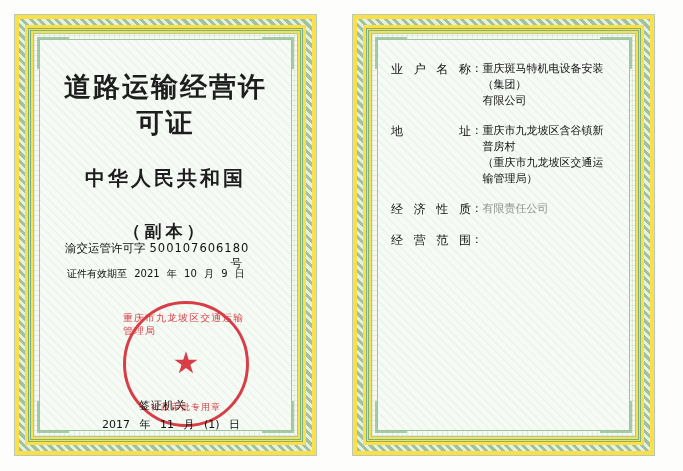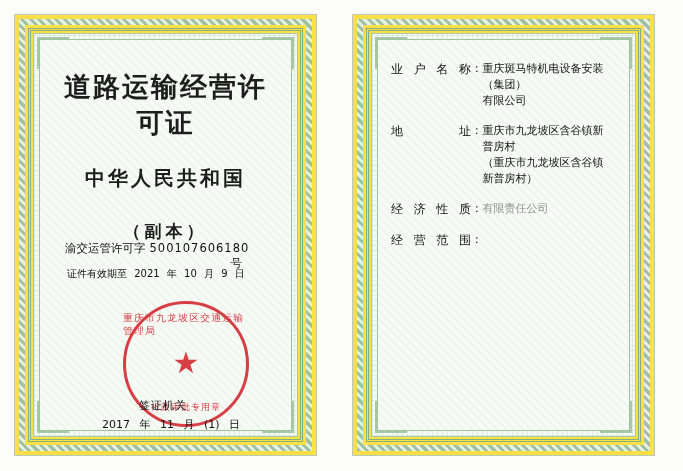--- a/index.html
+++ b/index.html
@@ -240,21 +240,21 @@
           <span class="l2">重庆斑马特机电设备安装（集团）</span>
           <span class="l2">有限公司</span>
         </div>
       </div>
 
       <div class="field">
         <div class="k">地址</div>
         <div class="sep">：</div>
         <div class="v">
           <span class="l2">重庆市九龙坡区含谷镇新普房村</span>
-          <span class="l2">（重庆市九龙坡区含谷镇新普房村）</span>
+          <span class="l2">（重庆市九龙坡区交通运输管理局）</span>
         </div>
       </div>
 
       <div class="field">
         <div class="k">经济性质</div>
         <div class="sep">：</div>
         <div class="v overstamp">
           <span class="l2">有限责任公司</span>
         </div>
       </div>

